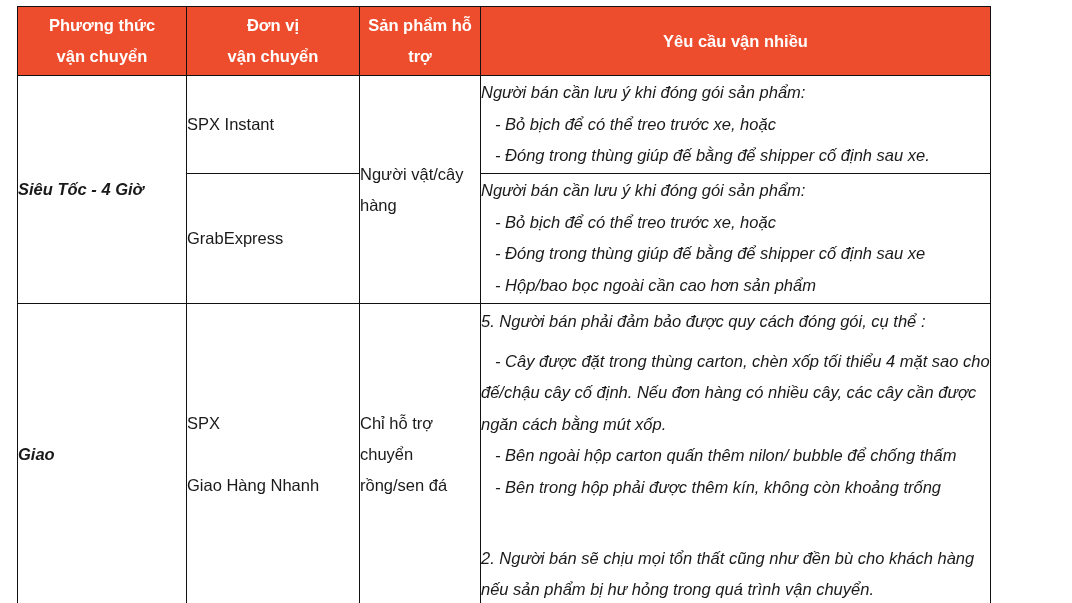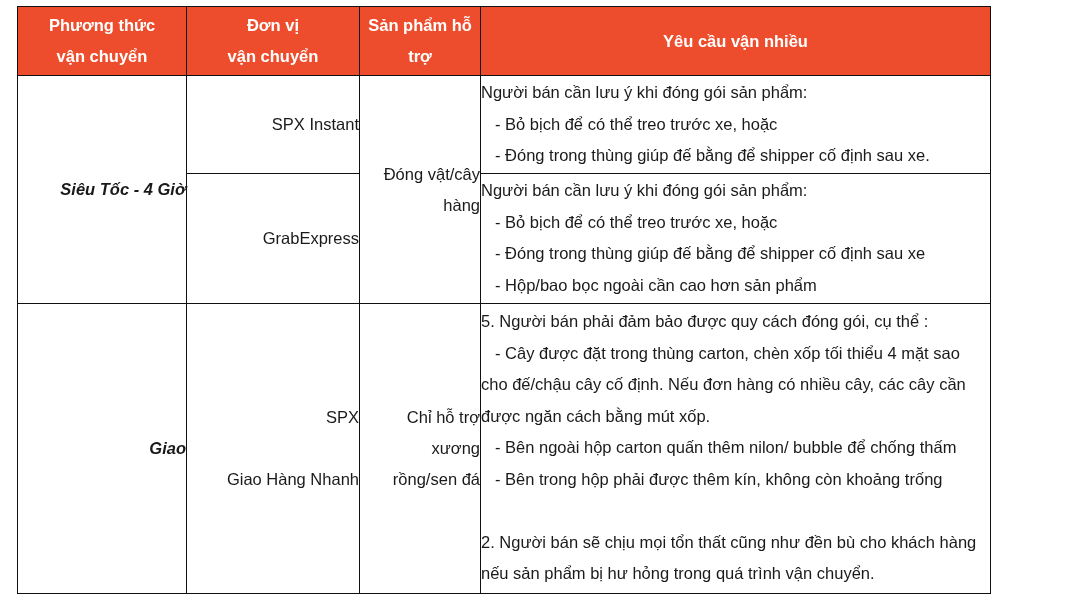--- a/index.html
+++ b/index.html
@@ -38,36 +38,37 @@
       vertical-align: middle;
       line-height: 31px;
       font-size: 16.5px;
     }
     .col1 { width: 169px; }
     .col2 { width: 173px; }
     .col3 { width: 121px; }
     .col4 { width: auto; }
 
     td.center {
-      text-align: right;
+      text-align: left;
       vertical-align: middle;
       line-height: 31px;
     }
     td.method {
       font-weight: bold;
       font-style: italic;
     }
     td.req {
       text-align: left;
       vertical-align: top;
       padding-left: 4px;
       line-height: 31.5px;
+      font-style: italic;
     }
     .req-line { display: block; white-space: nowrap; }
-    .req-line.wrap { white-space: normal; }
+    .req-line.wrap { white-space: normal; margin-top: 8px; }
     .req-line.indent { padding-left: 14px; }
     .req-line.blank { height: 31.5px; }
     .req-block-1 { padding-top: 1px; }
     .req-block-nhanh { padding-top: 2px; }
 
     tr.r1 td { height: 97px; }
     tr.r2 td { height: 129px; }
     tr.r3 td { height: 289px; }
   </style>
 </head>
@@ -102,21 +103,21 @@
   <tbody>
 
     <tr class="r1">
       <td rowspan="2" class="center method">
         <span>Siêu Tốc - 4 Giờ</span>
       </td>
       <td class="center">
         <span>SPX Instant</span>
       </td>
       <td rowspan="2" class="center">
-        <span>Đóng vật/cây</span><br>
+        <span>Người vật/cây</span><br>
         <span>hàng</span>
       </td>
       <td class="req">
         <div class="req-block-1">
           <span class="req-line">Người bán cần lưu ý khi đóng gói sản phẩm:</span>
           <span class="req-line indent">- Bỏ bịch để có thể treo trước xe, hoặc</span>
           <span class="req-line indent">- Đóng trong thùng giúp đế bằng để shipper cố định sau xe.</span>
         </div>
       </td>
     </tr>
@@ -138,21 +139,21 @@
     <tr class="r3">
       <td class="center method">
         <span>Giao</span>
       </td>
       <td class="center">
         <span>SPX</span><br><br>
         <span>Giao Hàng Nhanh</span>
       </td>
       <td class="center">
         <span>Chỉ hỗ trợ</span><br>
-        <span>xương</span><br>
+        <span>chuyển</span><br>
         <span>rồng/sen đá</span>
       </td>
       <td class="req">
         <div class="req-block-nhanh">
           <span class="req-line">5. Người bán phải đảm bảo được quy cách đóng gói, cụ thể :</span>
           <span class="req-line wrap" style="text-indent:14px;">- Cây được đặt trong thùng carton, chèn xốp tối thiểu 4 mặt sao cho đế/chậu cây cố định. Nếu đơn hàng có nhiều cây, các cây cần được ngăn cách bằng mút xốp.</span>
           <span class="req-line indent">- Bên ngoài hộp carton quấn thêm nilon/ bubble để chống thấm</span>
           <span class="req-line indent">- Bên trong hộp phải được thêm kín, không còn khoảng trống</span>
           <span class="req-line blank"></span>
           <span class="req-line wrap">2. Người bán sẽ chịu mọi tổn thất cũng như đền bù cho khách hàng nếu sản phẩm bị hư hỏng trong quá trình vận chuyển.</span>

